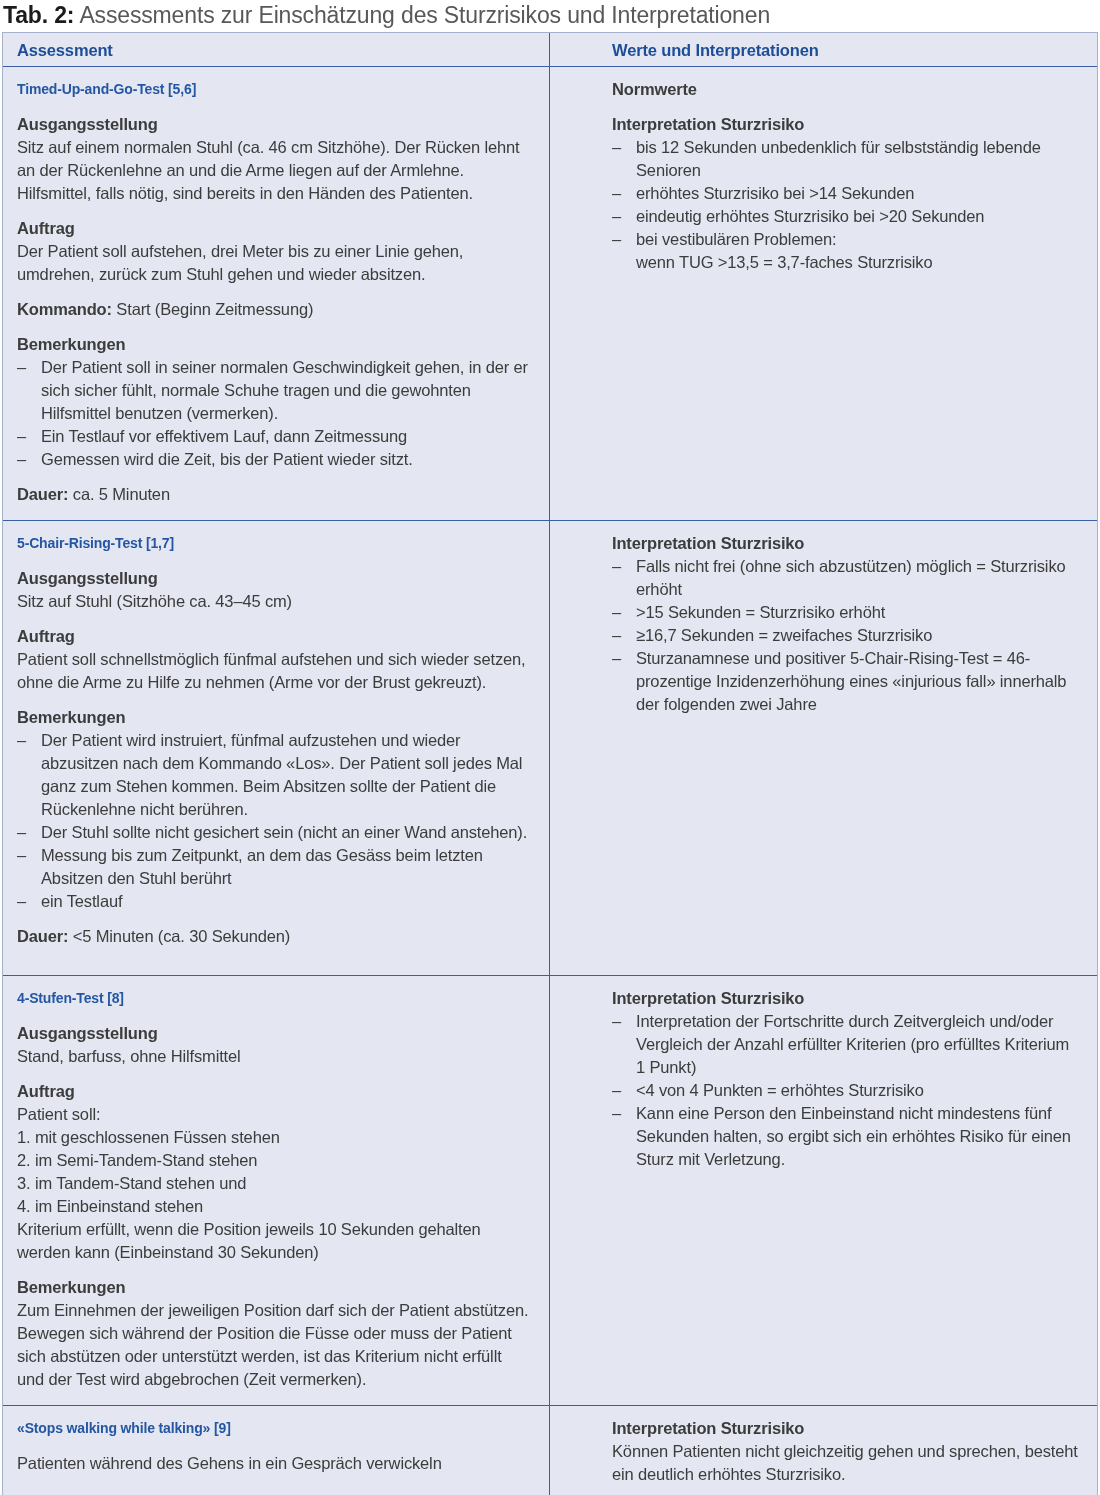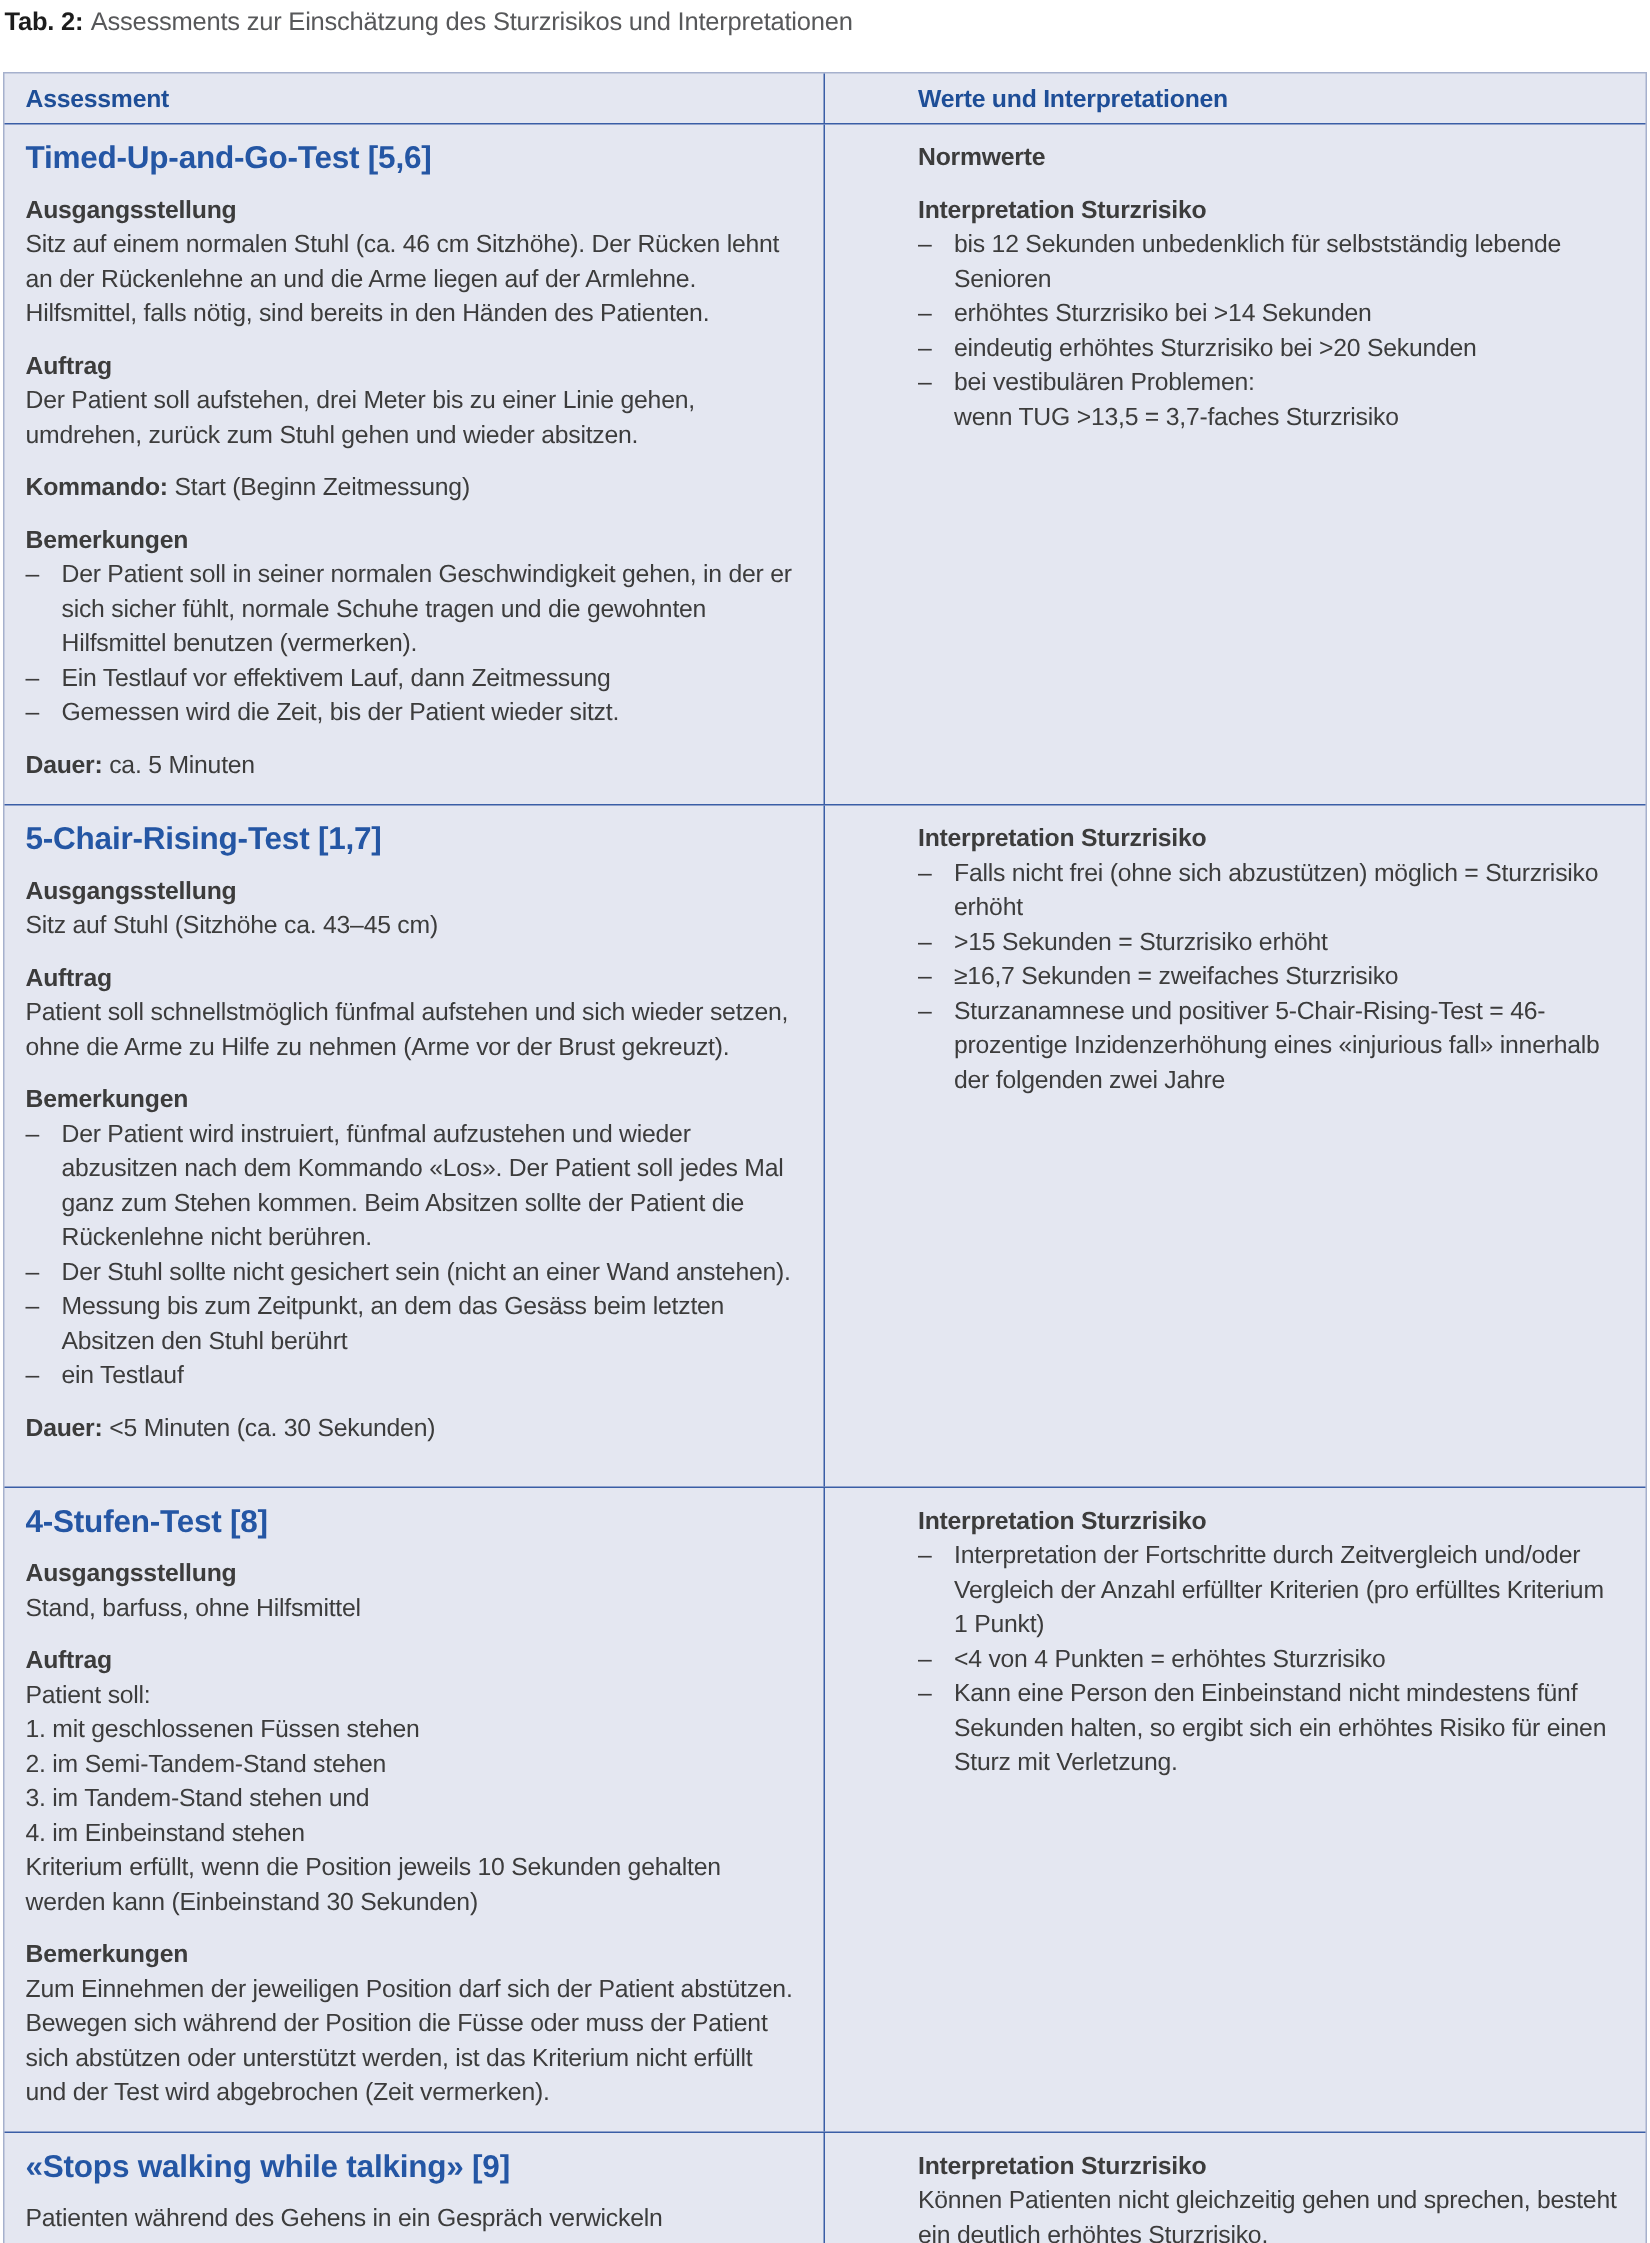--- a/index.html
+++ b/index.html
@@ -7,24 +7,24 @@
   body {
     width: 1100px;
     font-family: "Liberation Sans", sans-serif;
     letter-spacing: -0.15px;
     -webkit-font-smoothing: antialiased;
   }
   .page { padding: 2px 2px 0 2px; }
 
   
   .caption {
-    font-size: 17px;
+    font-size: 23px;
     line-height: 20px;
     color: #57585a;
-    margin: 3px 0 23px 1px;
+    margin: 3px 0 7px 1px;
   }
   .cap-label { font-weight: 700; color: #1c1c1c; margin-right: 5px; }
 
   
   .table {
     background: #e4e7f1;
     border: 1px solid #a6b1cd;
     border-bottom: 4px solid #3a5ea6;
   }
   .row { display: grid; grid-template-columns: 547px 1fr; gap: 48px; }
@@ -46,21 +46,21 @@
     line-height: 18px;
     color: #1e4e97;
   }
 
   
   .r1 { min-height: 440px; }
   .r2 { min-height: 455px; }
   .r3 { min-height: 403px; }
   .r4 { min-height: 110px; }
 
-  .testname { font-weight: 700; color: #2456a4; font-size: 21px; }
+  .testname { font-weight: 700; color: #2456a4; font-size: 14px; }
 
   .sec { margin-top: 12px; }
   .cell > :first-child { margin-top: 0; }
   .shead { font-weight: 700; }
   .txt { white-space: pre-line; }
   .blabel { font-weight: 700; }
 
   .dlist { }
   .ditem { display: flex; }
   .dmark { width: 24px; flex: 0 0 24px; }

